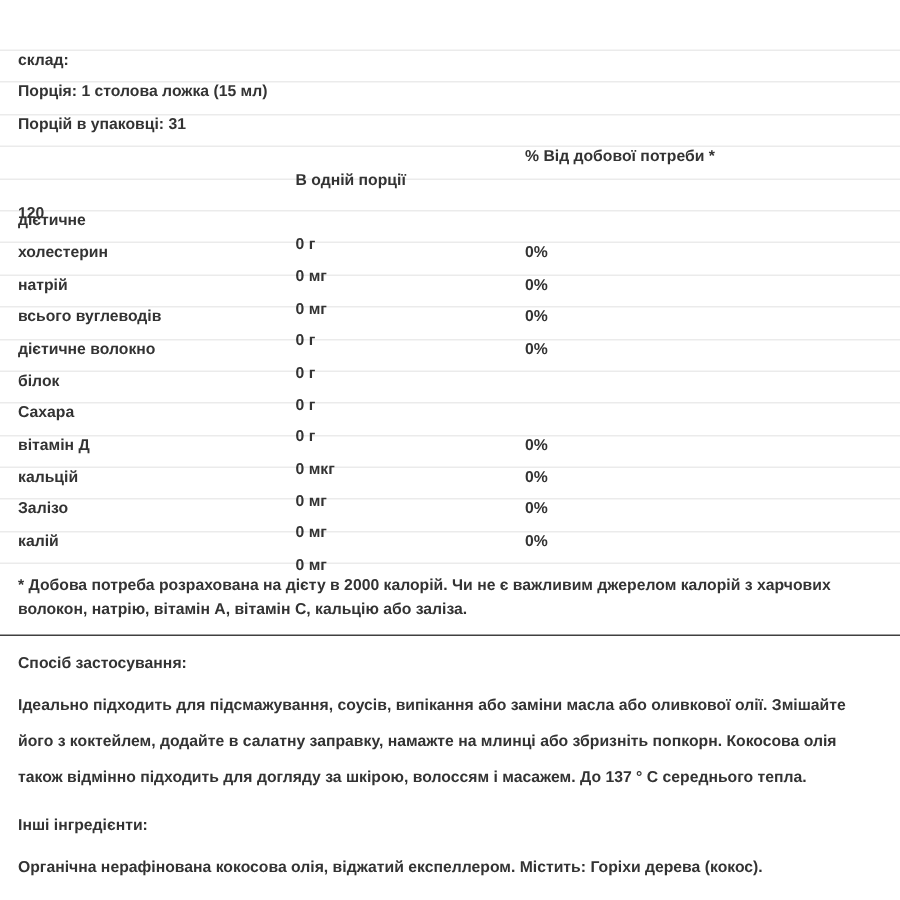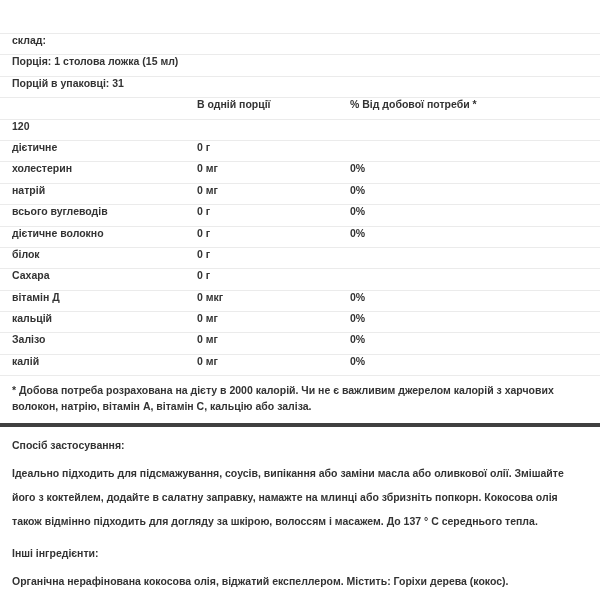--- a/index.html
+++ b/index.html
@@ -16,26 +16,26 @@
   .label-panel { margin-top: 33px; border-top: 1px solid #ebebeb; }
   .row {
     height: 21.4px;
     display: flex;
     align-items: flex-start;
     border-bottom: 1px solid #ebebeb;
     padding-left: 12px;
     padding-right: 8px;
   }
   .col-label  { flex: 0 0 185px; }
-  .col-amount { flex: 0 0 153px; }
+  .col-amount { flex: 0 0 153px; margin-top: 16px; }
   .col-dv     { flex: 1; }
   .footnote {
     padding: 7px 14px 9px 12px;
     line-height: 15.5px;
-    border-bottom: 4px solid #404040;
+    border-bottom: 1px solid #404040;
   }
   .section-heading { margin: 12px 12px 0 12px; line-height: 13px; }
   .section-body    { margin: 9px 14px 0 12px; line-height: 24px; }
   .section-heading.second { margin-top: 14px; }
 </style>
 </head>
 <body>
 
 <div class="page">
   <div class="label-panel">

